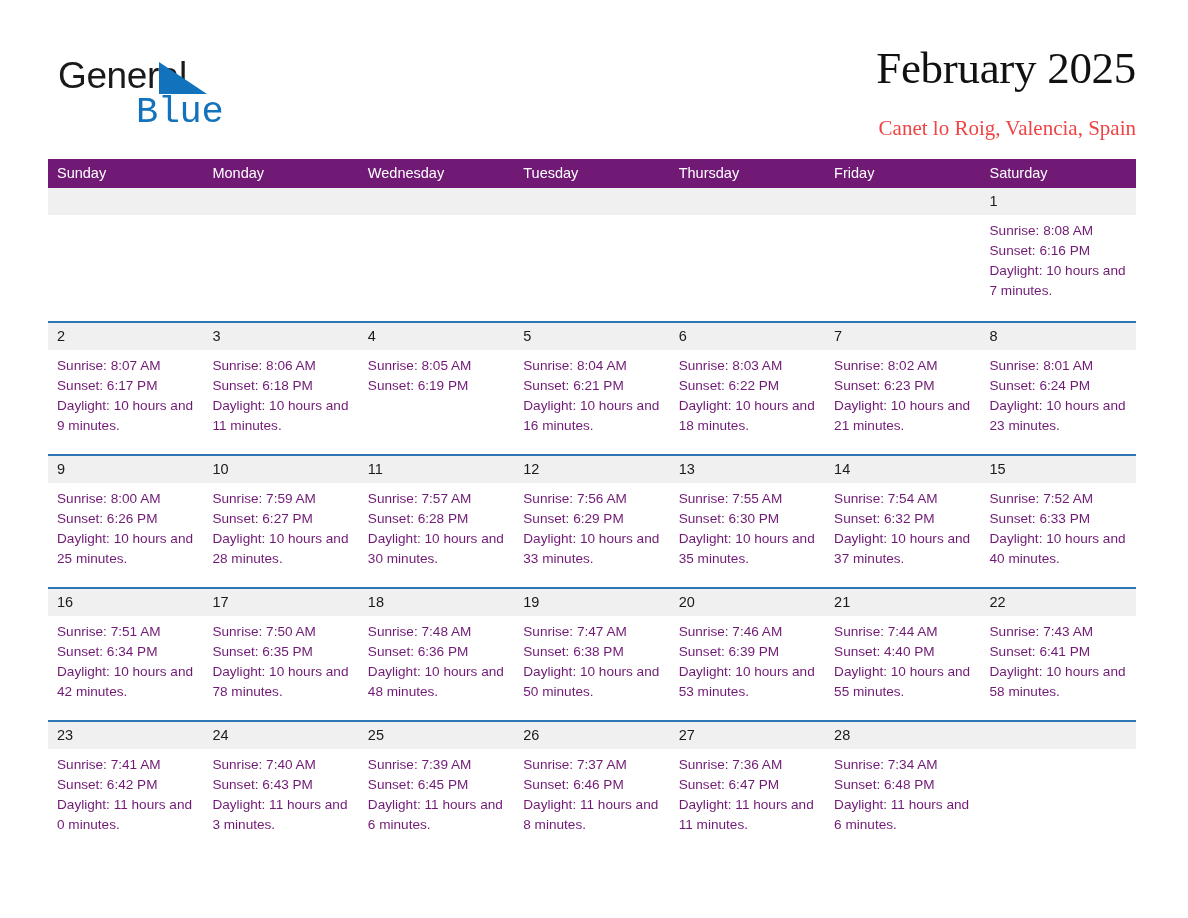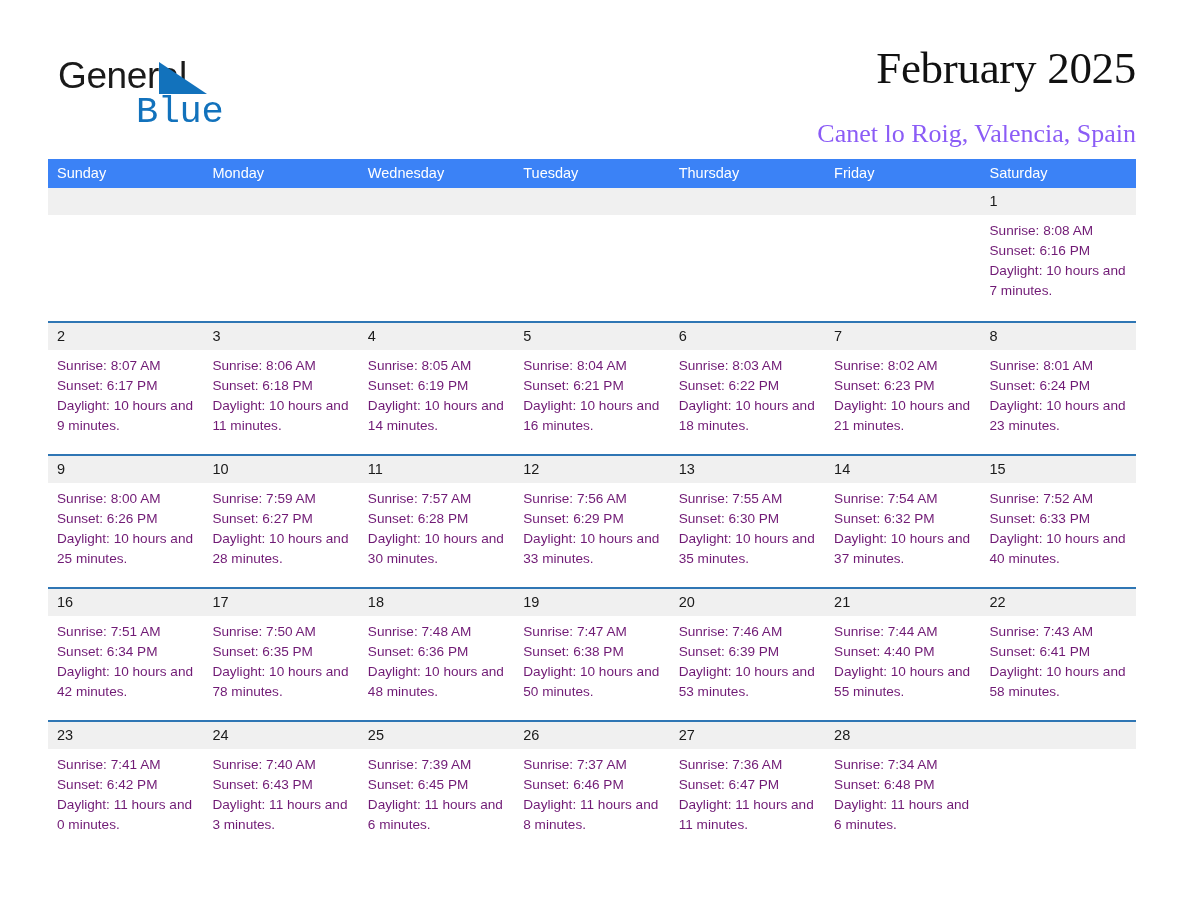--- a/index.html
+++ b/index.html
@@ -79,38 +79,38 @@
     font-family: Liberation Serif, serif;
   }
   .month-title {
     font-size: 45px;
     color: #111111;
     line-height: 56px;
     letter-spacing: -0.3px;
     white-space: nowrap;
   }
   .location {
-    font-size: 26px;
-    color: #8b5cf6;
+    font-size: 21px;
+    color: #ef4444;
     line-height: 32px;
-    margin-top: 22px;
+    margin-top: 16px;
     white-space: nowrap;
   }
 
   
   .calendar {
     position: absolute;
     left: 48px;
     top: 159px;
     width: 1088px;
   }
 
   .weekdays {
     display: flex;
-    background: #3b82f6;
+    background: #701a75;
     height: 29px;
   }
   .weekday {
     flex: 1 1 0;
     color: #ffffff;
     font-size: 14.5px;
     line-height: 29px;
     padding-left: 9px;
     box-sizing: border-box;
     overflow: hidden;
@@ -241,21 +241,20 @@
               <div>Sunrise: 8:06 AM</div>
               <div>Sunset: 6:18 PM</div>
               <div class="daylight">Daylight: 10 hours and 11 minutes.</div>
             </div>
           </div>
           <div class="day">
             <div class="day-num-band"><span class="day-num">4</span></div>
             <div class="day-info">
               <div>Sunrise: 8:05 AM</div>
               <div>Sunset: 6:19 PM</div>
-              <div class="daylight">Daylight: 10 hours and 14 minutes.</div>
             </div>
           </div>
           <div class="day">
             <div class="day-num-band"><span class="day-num">5</span></div>
             <div class="day-info">
               <div>Sunrise: 8:04 AM</div>
               <div>Sunset: 6:21 PM</div>
               <div class="daylight">Daylight: 10 hours and 16 minutes.</div>
             </div>
           </div>

